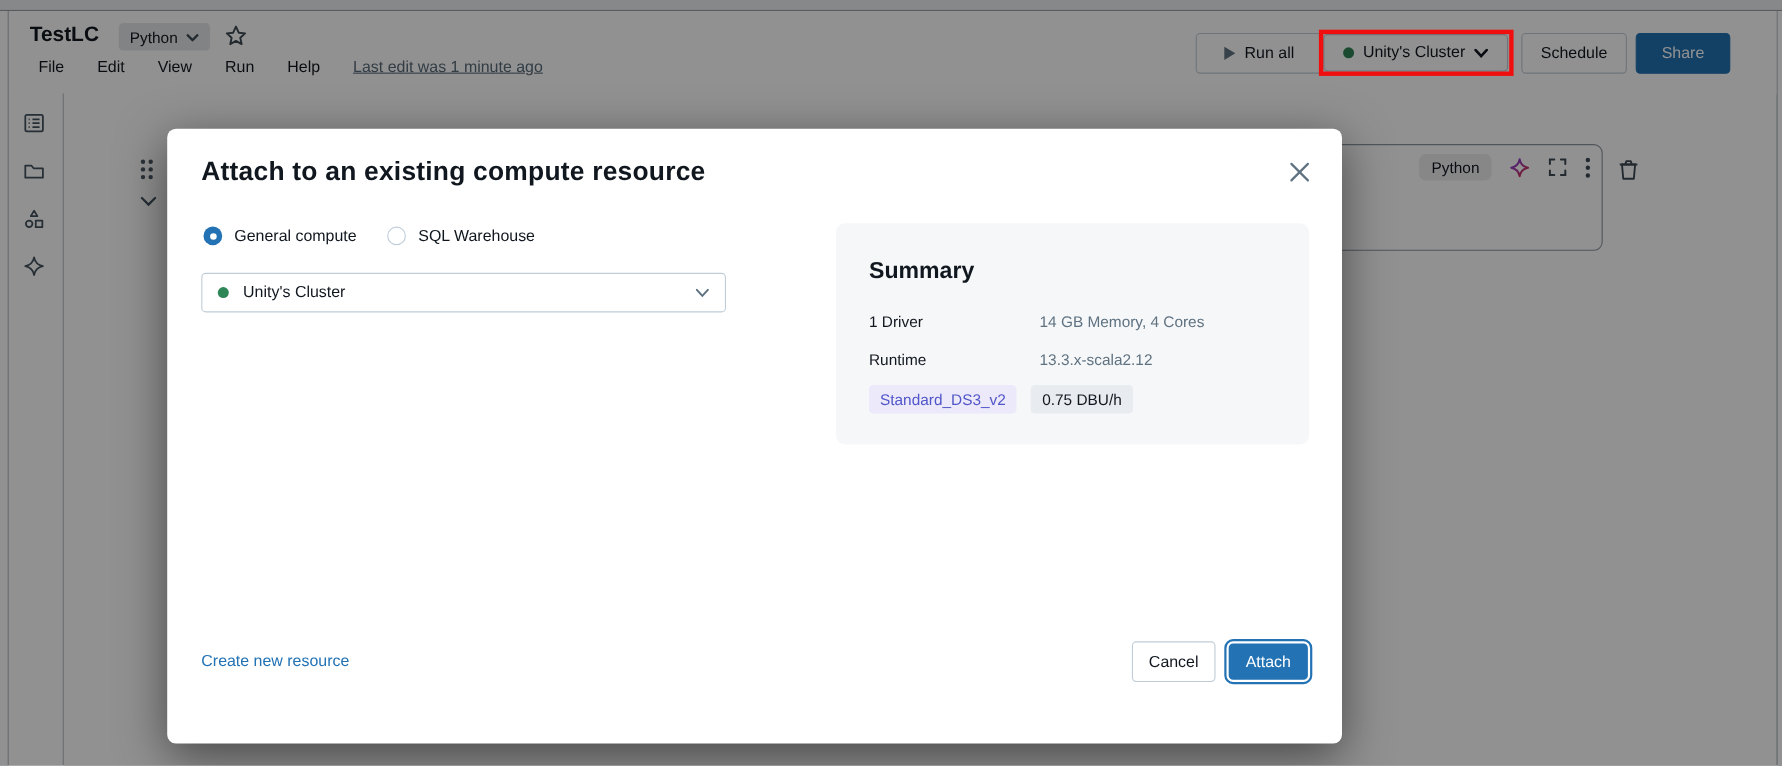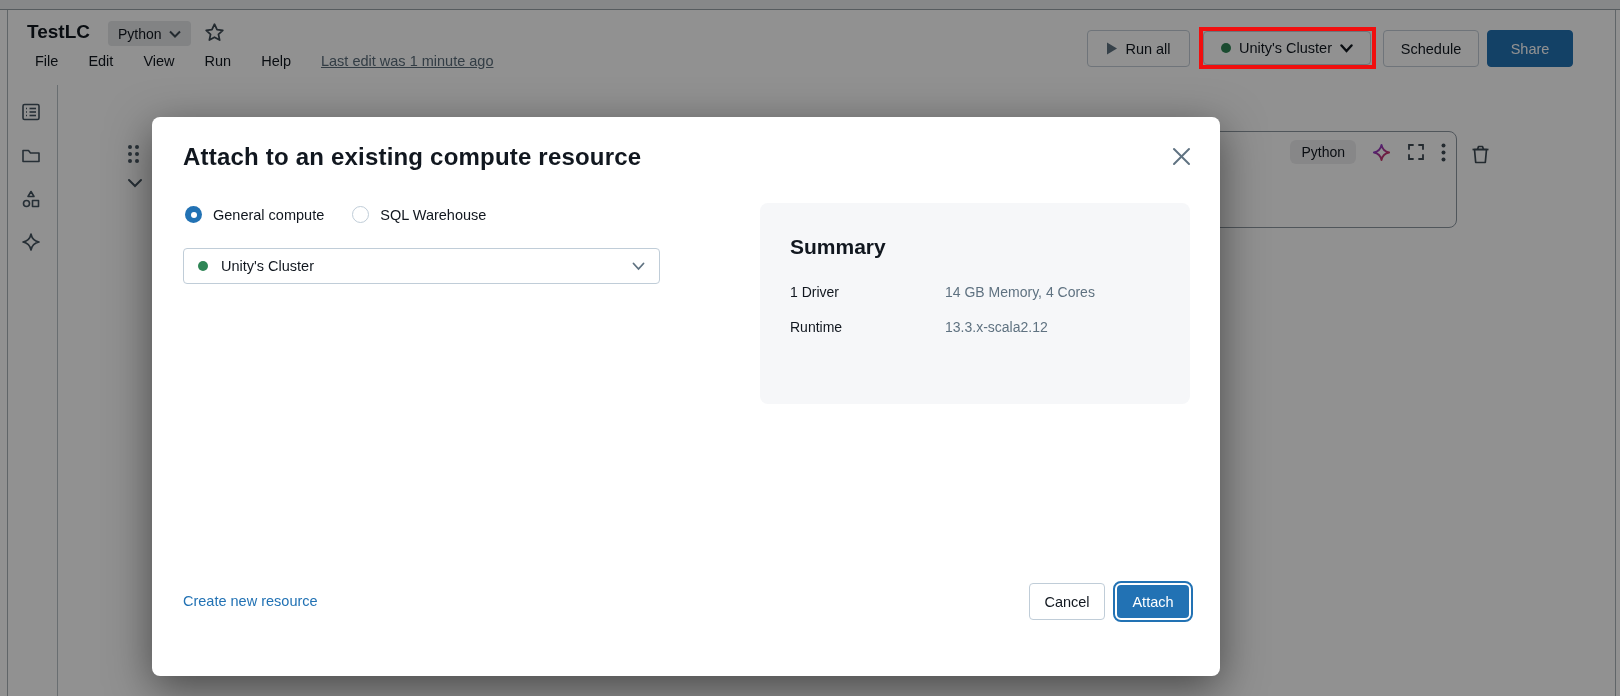--- a/index.html
+++ b/index.html
@@ -28,21 +28,21 @@
   #fav-star { left:196px; top:12px; }
   .menu-item { font-size:14.5px; color:#11171f; cursor:default; }
   #menu-row { left:27px; top:43px; display:flex; gap:30px; align-items:center; }
   #last-edit { font-size:14.5px; color:#5a6c7a; text-decoration:underline; }
 
   .hbtn {
     display:inline-flex; align-items:center; justify-content:center; gap:8px;
     height:37px; border:1px solid #c3cdd6; border-radius:4px;
     background:#fff; font-size:14.5px; color:#11171f; cursor:pointer;
   }
-  #run-all-btn { left:1079px; top:20px; width:103px; }
+  #run-all-btn { left:1079px; top:20px; width:115px; }
   #cluster-btn { left:1195px; top:21px; width:168px; height:34px; }
   #schedule-btn { left:1375px; top:20px; width:96px; }
   #share-btn { left:1479px; top:20px; width:86px; background:#2272b4; border-color:#2272b4; color:#fff; }
   .dot-green { width:10px; height:10px; border-radius:50%; background:#2e8555; display:inline-block; }
 
   
   #annotation-box {
     left:1199px; top:27px; width:177px; height:42px;
     border:4px solid #f10e0e; z-index:60; pointer-events:none;
   }
@@ -298,20 +298,24 @@
     <div id="summary-card">
       <div id="summary-heading">Summary</div>
       <div class="sum-row" id="sum-row-0">
         <span class="lbl">1 Driver</span>
         <span class="val">14 GB Memory, 4 Cores</span>
       </div>
       <div class="sum-row" id="sum-row-1">
         <span class="lbl">Runtime</span>
         <span class="val">13.3.x-scala2.12</span>
       </div>
+      <div id="badge-row">
+        <span class="badge" id="badge-node">Standard_DS3_v2</span>
+        <span class="badge" id="badge-dbu">0.75 DBU/h</span>
+      </div>
     </div>
 
     <div id="create-link">Create new resource</div>
 
     <div id="cancel-btn" class="mbtn">Cancel</div>
     <div id="attach-btn" class="mbtn">Attach</div>
   </div>
 
 </div>
 

